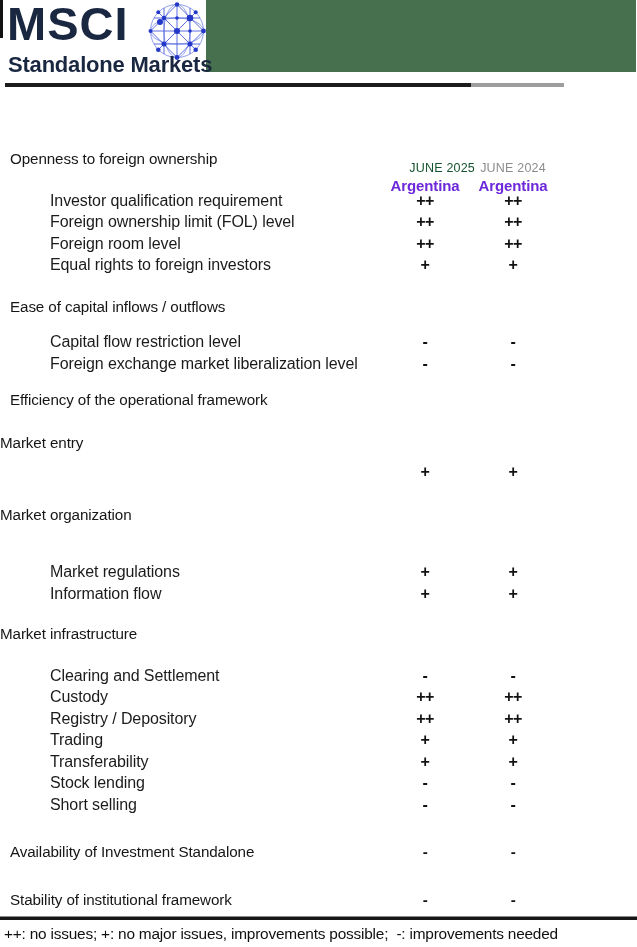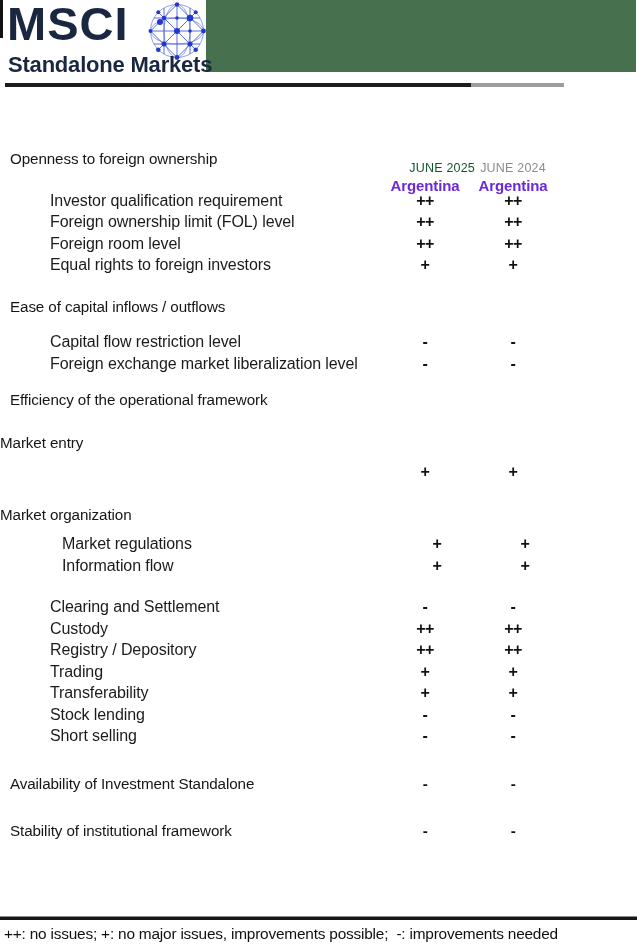--- a/index.html
+++ b/index.html
@@ -37,21 +37,21 @@
   .val{position:absolute;top:0;width:88px;text-align:center;font-weight:700;color:#111111;
        letter-spacing:-0.5px;}
   .v1{left:381px;}
   .v2{left:469px;}
 
   
   .m-openness{margin-top:0;}                 .m-openness .items{margin-top:20px;}
   .m-capital-flows{margin-top:20px;}         .m-capital-flows .items{margin-top:14px;}
   .m-efficiency{margin-top:15px;}
   .m-market-entry{margin-top:21px;}          .m-market-entry .items{margin-top:8px;}
-  .m-market-organization{margin-top:21px;}   .m-market-organization .items{margin-top:8px;padding-left:12px;}
+  .m-market-organization{margin-top:21px;}   .m-market-organization .items{margin-top:36px;}
   .m-market-infrastructure{margin-top:19px;} .m-market-infrastructure .items{margin-top:20px;}
   .m-availability{margin-top:26px;}
   .m-stability{margin-top:26px;}
 
   
   .bottom-rule-thin{position:absolute;left:0;top:916px;width:637px;height:1px;background:#8a8a8a;}
   .bottom-rule{position:absolute;left:0;top:917px;width:637px;height:3px;background:#161616;}
   .legend{position:absolute;left:4px;top:925px;font-size:15.4px;color:#101010;
           white-space:pre-wrap;letter-spacing:-0.2px;}
 </style>
@@ -144,20 +144,21 @@
           </div>
         </div>
         <div class="section lvl1 m-market-organization">
           <div class="row shead"><span class="slabel">Market organization</span></div>
           <div class="items">
             <div class="row item"><span class="ilabel">Market regulations</span><span class="val v1">+</span><span class="val v2">+</span></div>
             <div class="row item"><span class="ilabel">Information flow</span><span class="val v1">+</span><span class="val v2">+</span></div>
           </div>
         </div>
         <div class="section lvl1 m-market-infrastructure">
+          <div class="row shead"><span class="slabel">Market infrastructure</span></div>
           <div class="items">
             <div class="row item"><span class="ilabel">Clearing and Settlement</span><span class="val v1">-</span><span class="val v2">-</span></div>
             <div class="row item"><span class="ilabel">Custody</span><span class="val v1">++</span><span class="val v2">++</span></div>
             <div class="row item"><span class="ilabel">Registry / Depository</span><span class="val v1">++</span><span class="val v2">++</span></div>
             <div class="row item"><span class="ilabel">Trading</span><span class="val v1">+</span><span class="val v2">+</span></div>
             <div class="row item"><span class="ilabel">Transferability</span><span class="val v1">+</span><span class="val v2">+</span></div>
             <div class="row item"><span class="ilabel">Stock lending</span><span class="val v1">-</span><span class="val v2">-</span></div>
             <div class="row item"><span class="ilabel">Short selling</span><span class="val v1">-</span><span class="val v2">-</span></div>
           </div>
         </div>

